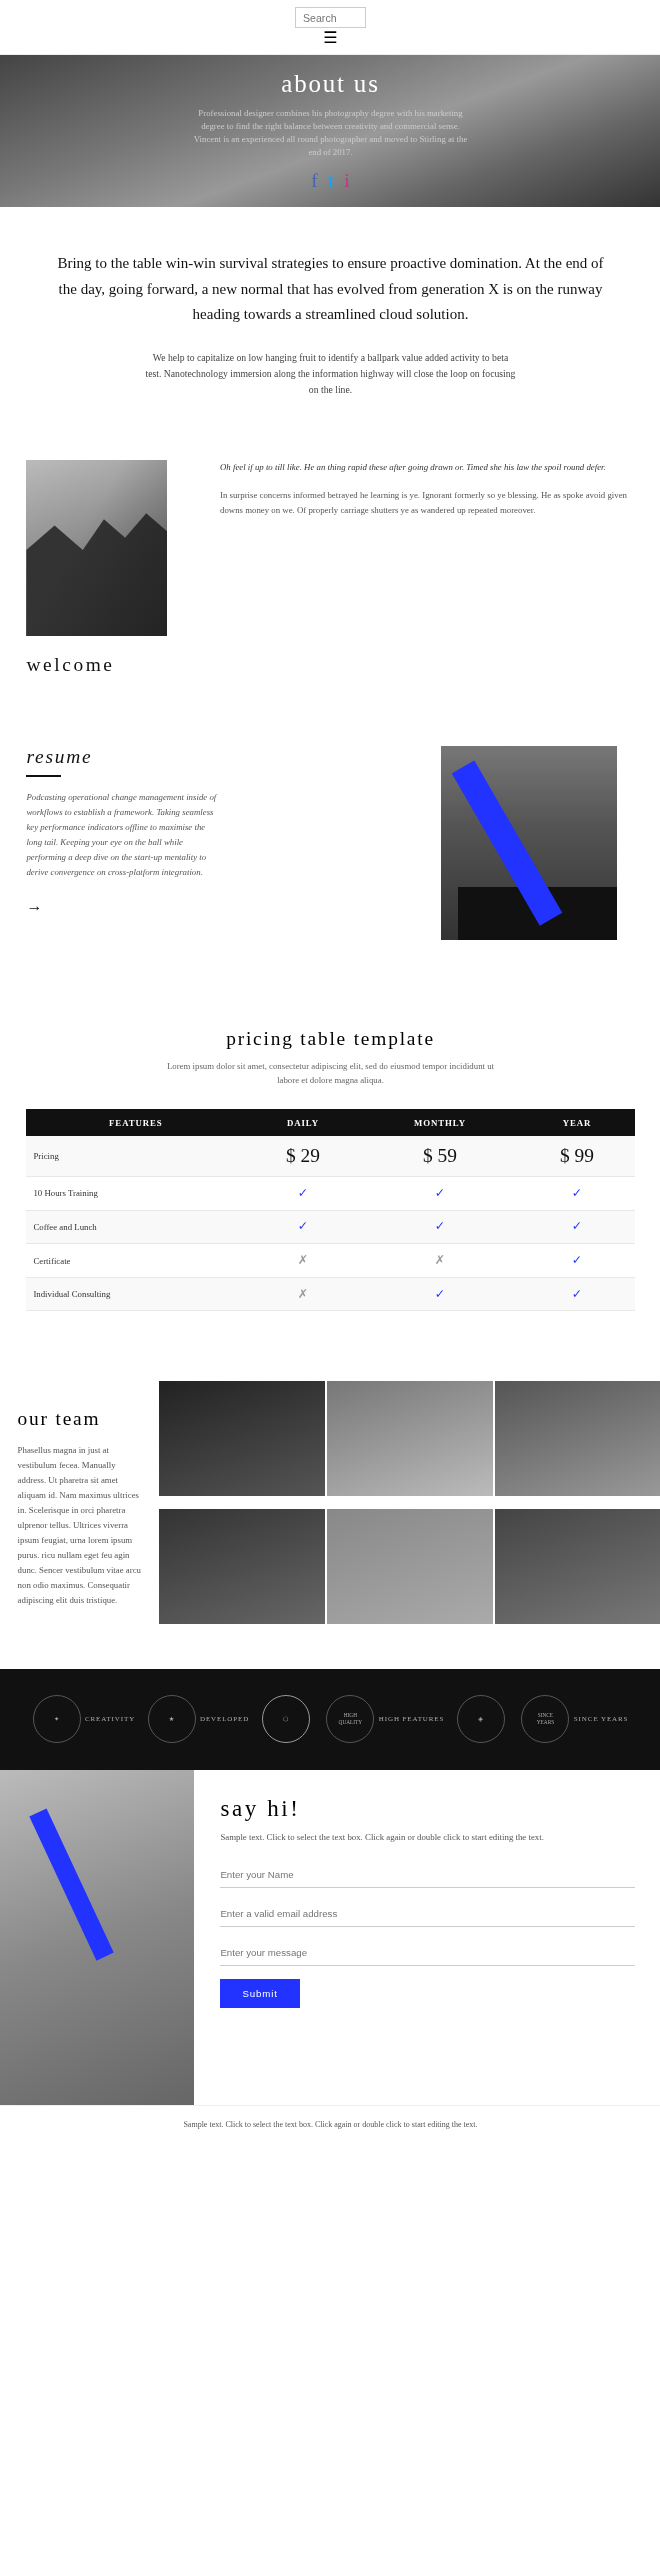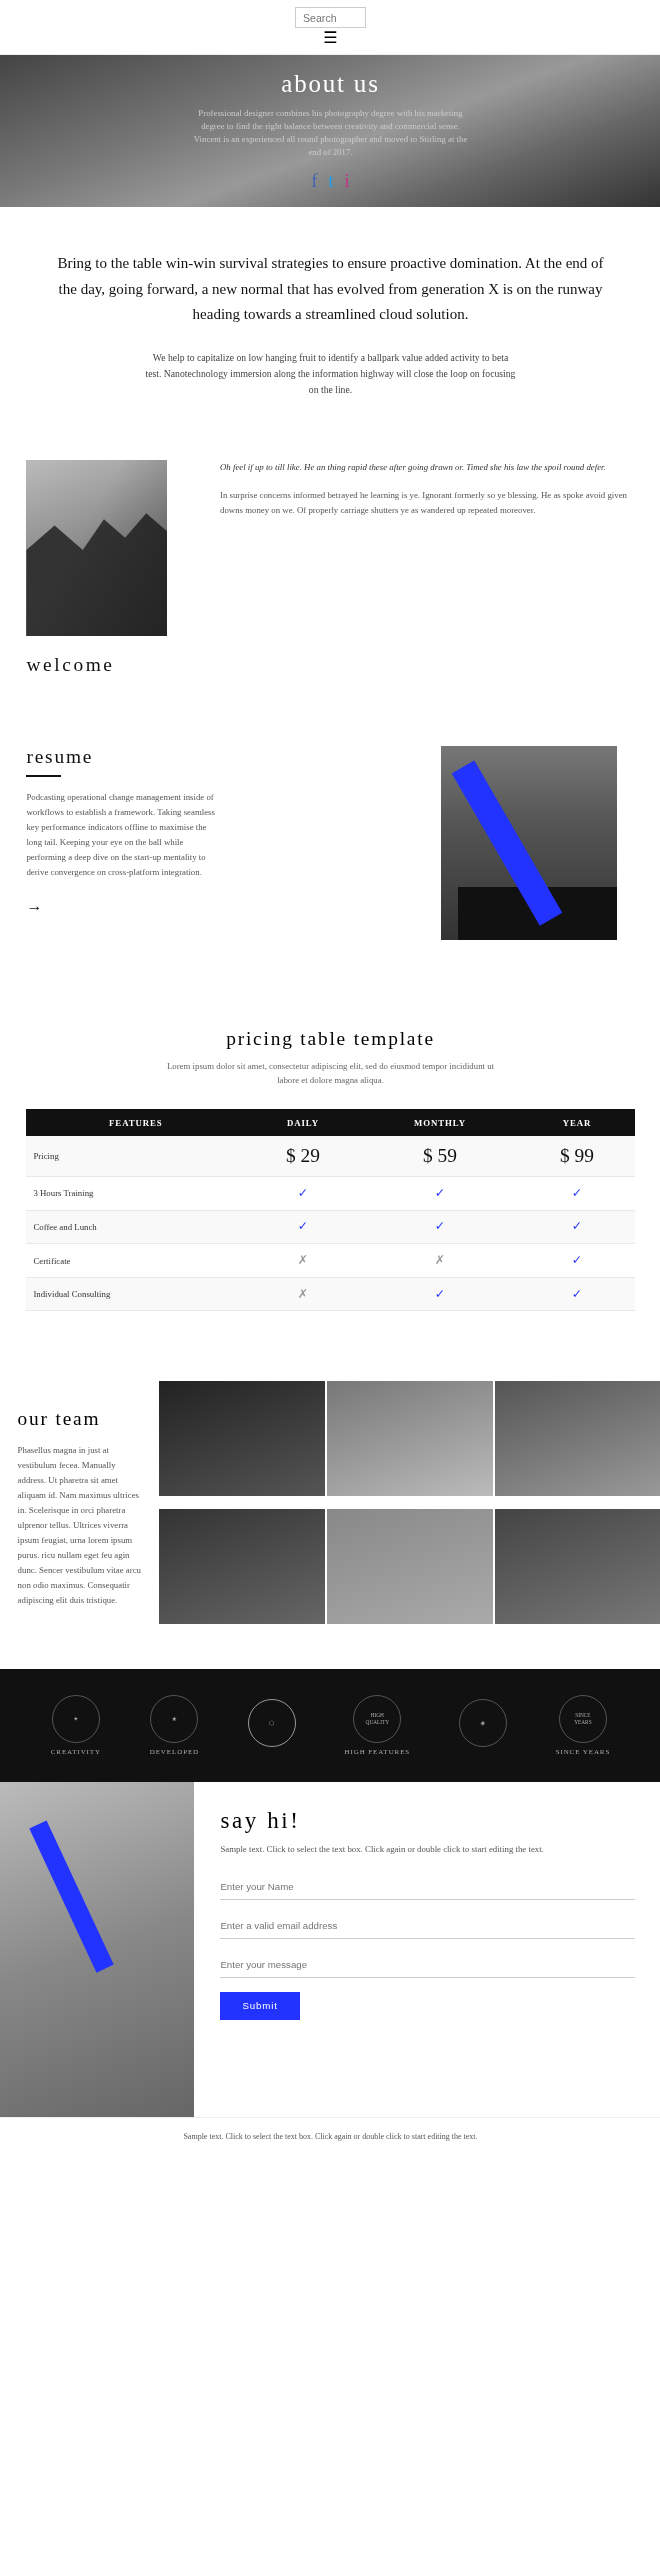--- a/index.html
+++ b/index.html
@@ -82,21 +82,21 @@
     }
     .welcome-right .welcome-quote {
       font-size: 8.8px; color: #333; line-height: 1.6; margin-bottom: 13.2px; font-style: italic;
     }
     .welcome-right .welcome-body {
       font-size: 8.8px; color: #555; line-height: 1.7;
     }
 
     
     .resume-section {
-      display: flex; align-items: flex-start; padding: 35px 26.4px; gap: 30px;
+      display: flex; align-items: flex-start; padding: 35px 26.4px; gap: 30px; font-style: italic;
     }
     .resume-left { flex: 0 0 194px; }
     .resume-title {
       font-size: 19.4px; font-weight: 300; letter-spacing: 1.8px; margin-bottom: 7px; color: #111;
     }
     .resume-divider {
       width: 35px; height: 1.8px; background: #111; margin-bottom: 13.2px;
     }
     .resume-text {
       font-size: 8.8px; color: #555; line-height: 1.7; margin-bottom: 17.6px;
@@ -203,21 +203,21 @@
     .team-photo:nth-child(5) { background: linear-gradient(160deg, #666 0%, #aaa 100%); }
     .team-photo:nth-child(6) { background: linear-gradient(160deg, #333 0%, #888 100%); }
 
     
     .badges-section {
       background: #111; padding: 26.4px;
       display: flex; justify-content: space-around; align-items: center;
     }
     .badge-item {
       text-align: center; color: #fff;
-      display: flex; flex-direction: column; align-items: center; gap: 4.4px;
+      display: flex; flex-direction: row; align-items: center; gap: 4.4px;
     }
     .badge-circle {
       width: 48px; height: 48px; border-radius: 50%;
       border: 1.8px solid #555;
       display: flex; align-items: center; justify-content: center;
       font-size: 7px; color: #aaa; text-align: center; line-height: 1.3;
       cursor: pointer;
     }
     .badge-circle.highlight { border-color: #999; }
     .badge-label { font-size: 7px; color: #aaa; letter-spacing: 0.9px; }
@@ -339,21 +339,21 @@
     <tbody>
 
       <tr>
         <td>Pricing</td>
         <td><span class="price-large">$ 29</span></td>
         <td><span class="price-large">$ 59</span></td>
         <td><span class="price-large">$ 99</span></td>
       </tr>
 
       <tr>
-        <td>3 Hours Training</td>
+        <td>10 Hours Training</td>
         <td><span class="check-icon">✓</span></td>
         <td><span class="check-icon">✓</span></td>
         <td><span class="check-icon">✓</span></td>
       </tr>
 
       <tr>
         <td>Coffee and Lunch</td>
         <td><span class="check-icon">✓</span></td>
         <td><span class="check-icon">✓</span></td>
         <td><span class="check-icon">✓</span></td>

